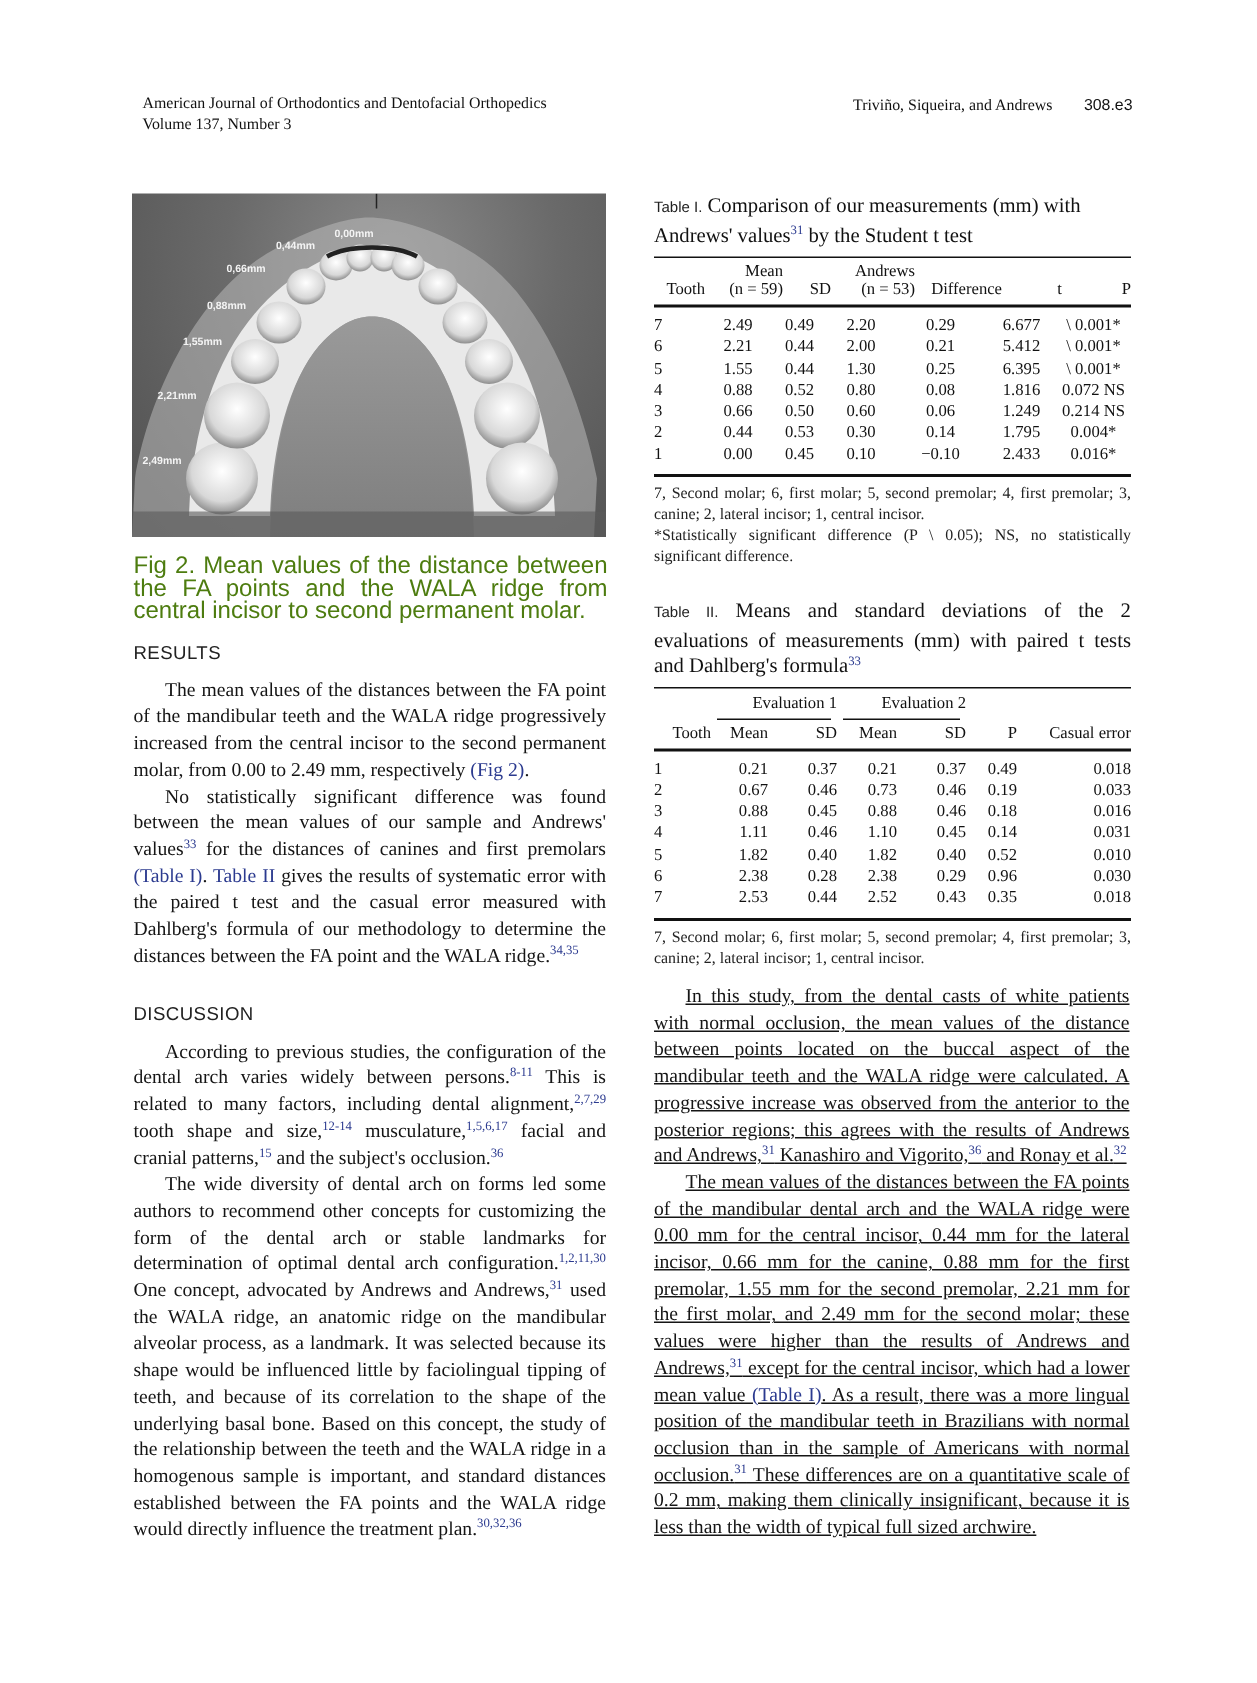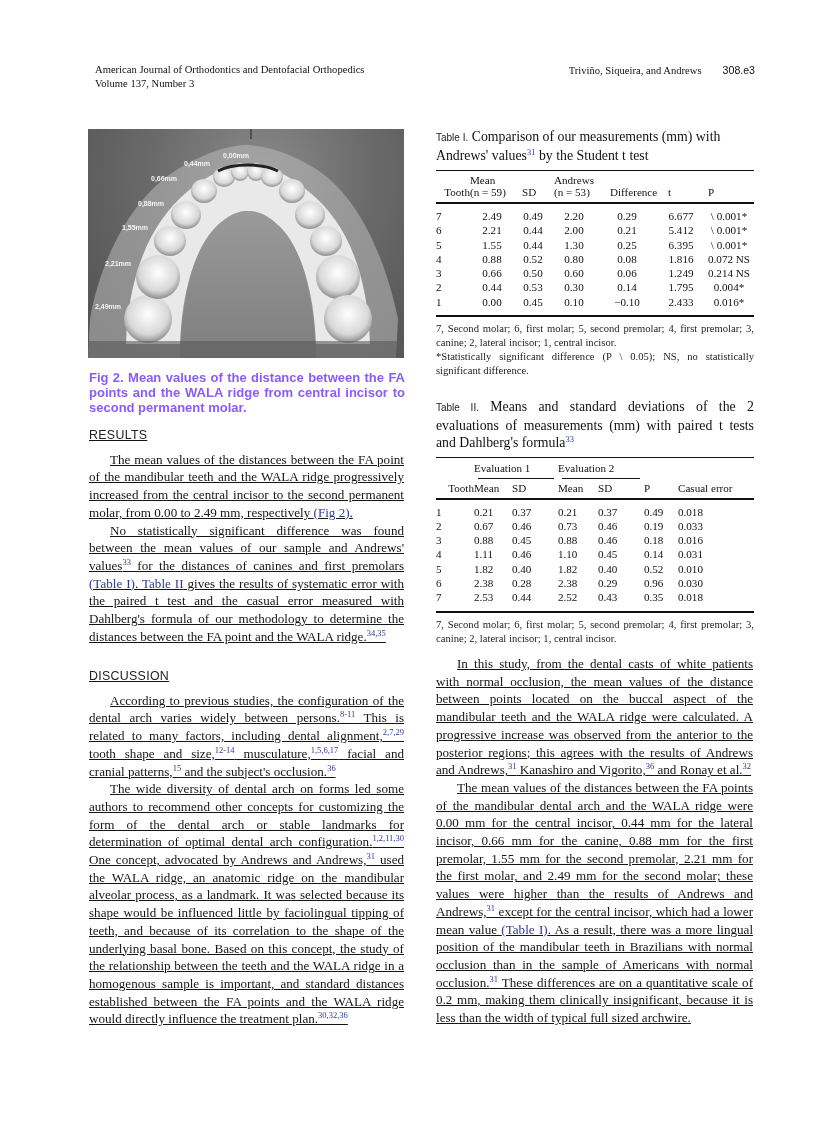--- a/index.html
+++ b/index.html
@@ -11,42 +11,42 @@
   
   .hdr { font-size: 10.6px; line-height: 14px; color: #111; }
   .hdr-left { left: 95px; top: 63px; width: 330px; }
   .hdr-right { right: 83px; top: 63px; text-align: right; white-space: nowrap; }
   .hdr-right .page { margin-left: 21px; font-family: "Liberation Sans", "DejaVu Sans", sans-serif; }
 
   
   .figure { left: 88px; top: 129px; width: 316px; height: 229px; overflow: hidden;
     background: radial-gradient(ellipse at 55% 20%, #8a8a8a 0%, #6a6a6a 45%, #505050 100%); }
   .figure svg { display: block; }
-  .fig-caption { left: 89px; top: 370px; width: 316px; font-size: 13px; line-height: 15px; color: #8b5cf6; text-align: justify; font-weight: bold; }
+  .fig-caption { left: 89px; top: 370px; width: 316px; font-size: 16px; line-height: 15px; color: #4d7c0f; text-align: justify; }
 
   
   .col { font-size: 13.1px; line-height: 17.7px; text-align: justify; color: #151515; }
-  .col-left { left: 89px; width: 315px; text-decoration: underline; }
+  .col-left { left: 89px; width: 315px; }
   .col-right { left: 436px; width: 317px; }
   .section-head { font-size: 12.4px; letter-spacing: 0.3px; color: #222; }
   p.para { text-indent: 21px; }
   sup { font-size: 8.5px; line-height: 0; vertical-align: 5px; color: #2b3a8f; }
   .xref { color: #2b3a8f; }
 
   
   .tbl-title { font-size: 13.8px; line-height: 17.5px; color: #111; }
   .tbl-title .tno { font-family: "Liberation Sans", "DejaVu Sans", sans-serif; font-size: 10px; color: #222; }
   table.dt { border-collapse: collapse; width: 318px; font-size: 11.1px; color: #111; }
   table.dt td, table.dt th { font-weight: normal; padding: 0; white-space: nowrap; }
   table.dt thead tr.last th { padding-bottom: 4px; }
   .rule-thick { height: 2px; background: #111; }
   .rule-thin { height: 1px; background: #111; }
   .tbl-note { font-size: 10.6px; line-height: 14px; color: #222; text-align: justify; }
   .num { text-align: center; }
-  .ctr { text-align: left; font-family: Liberation Serif, serif; }
+  .ctr { text-align: right; font-family: Liberation Serif, serif; }
   .lft { text-align: right; }
 </style>
 </head>
 <body>
 
 <div class="abs hdr hdr-left">
   <div>American Journal of Orthodontics and Dentofacial Orthopedics</div>
   <div>Volume 137, Number 3</div>
 </div>
 <div class="abs hdr hdr-right">

